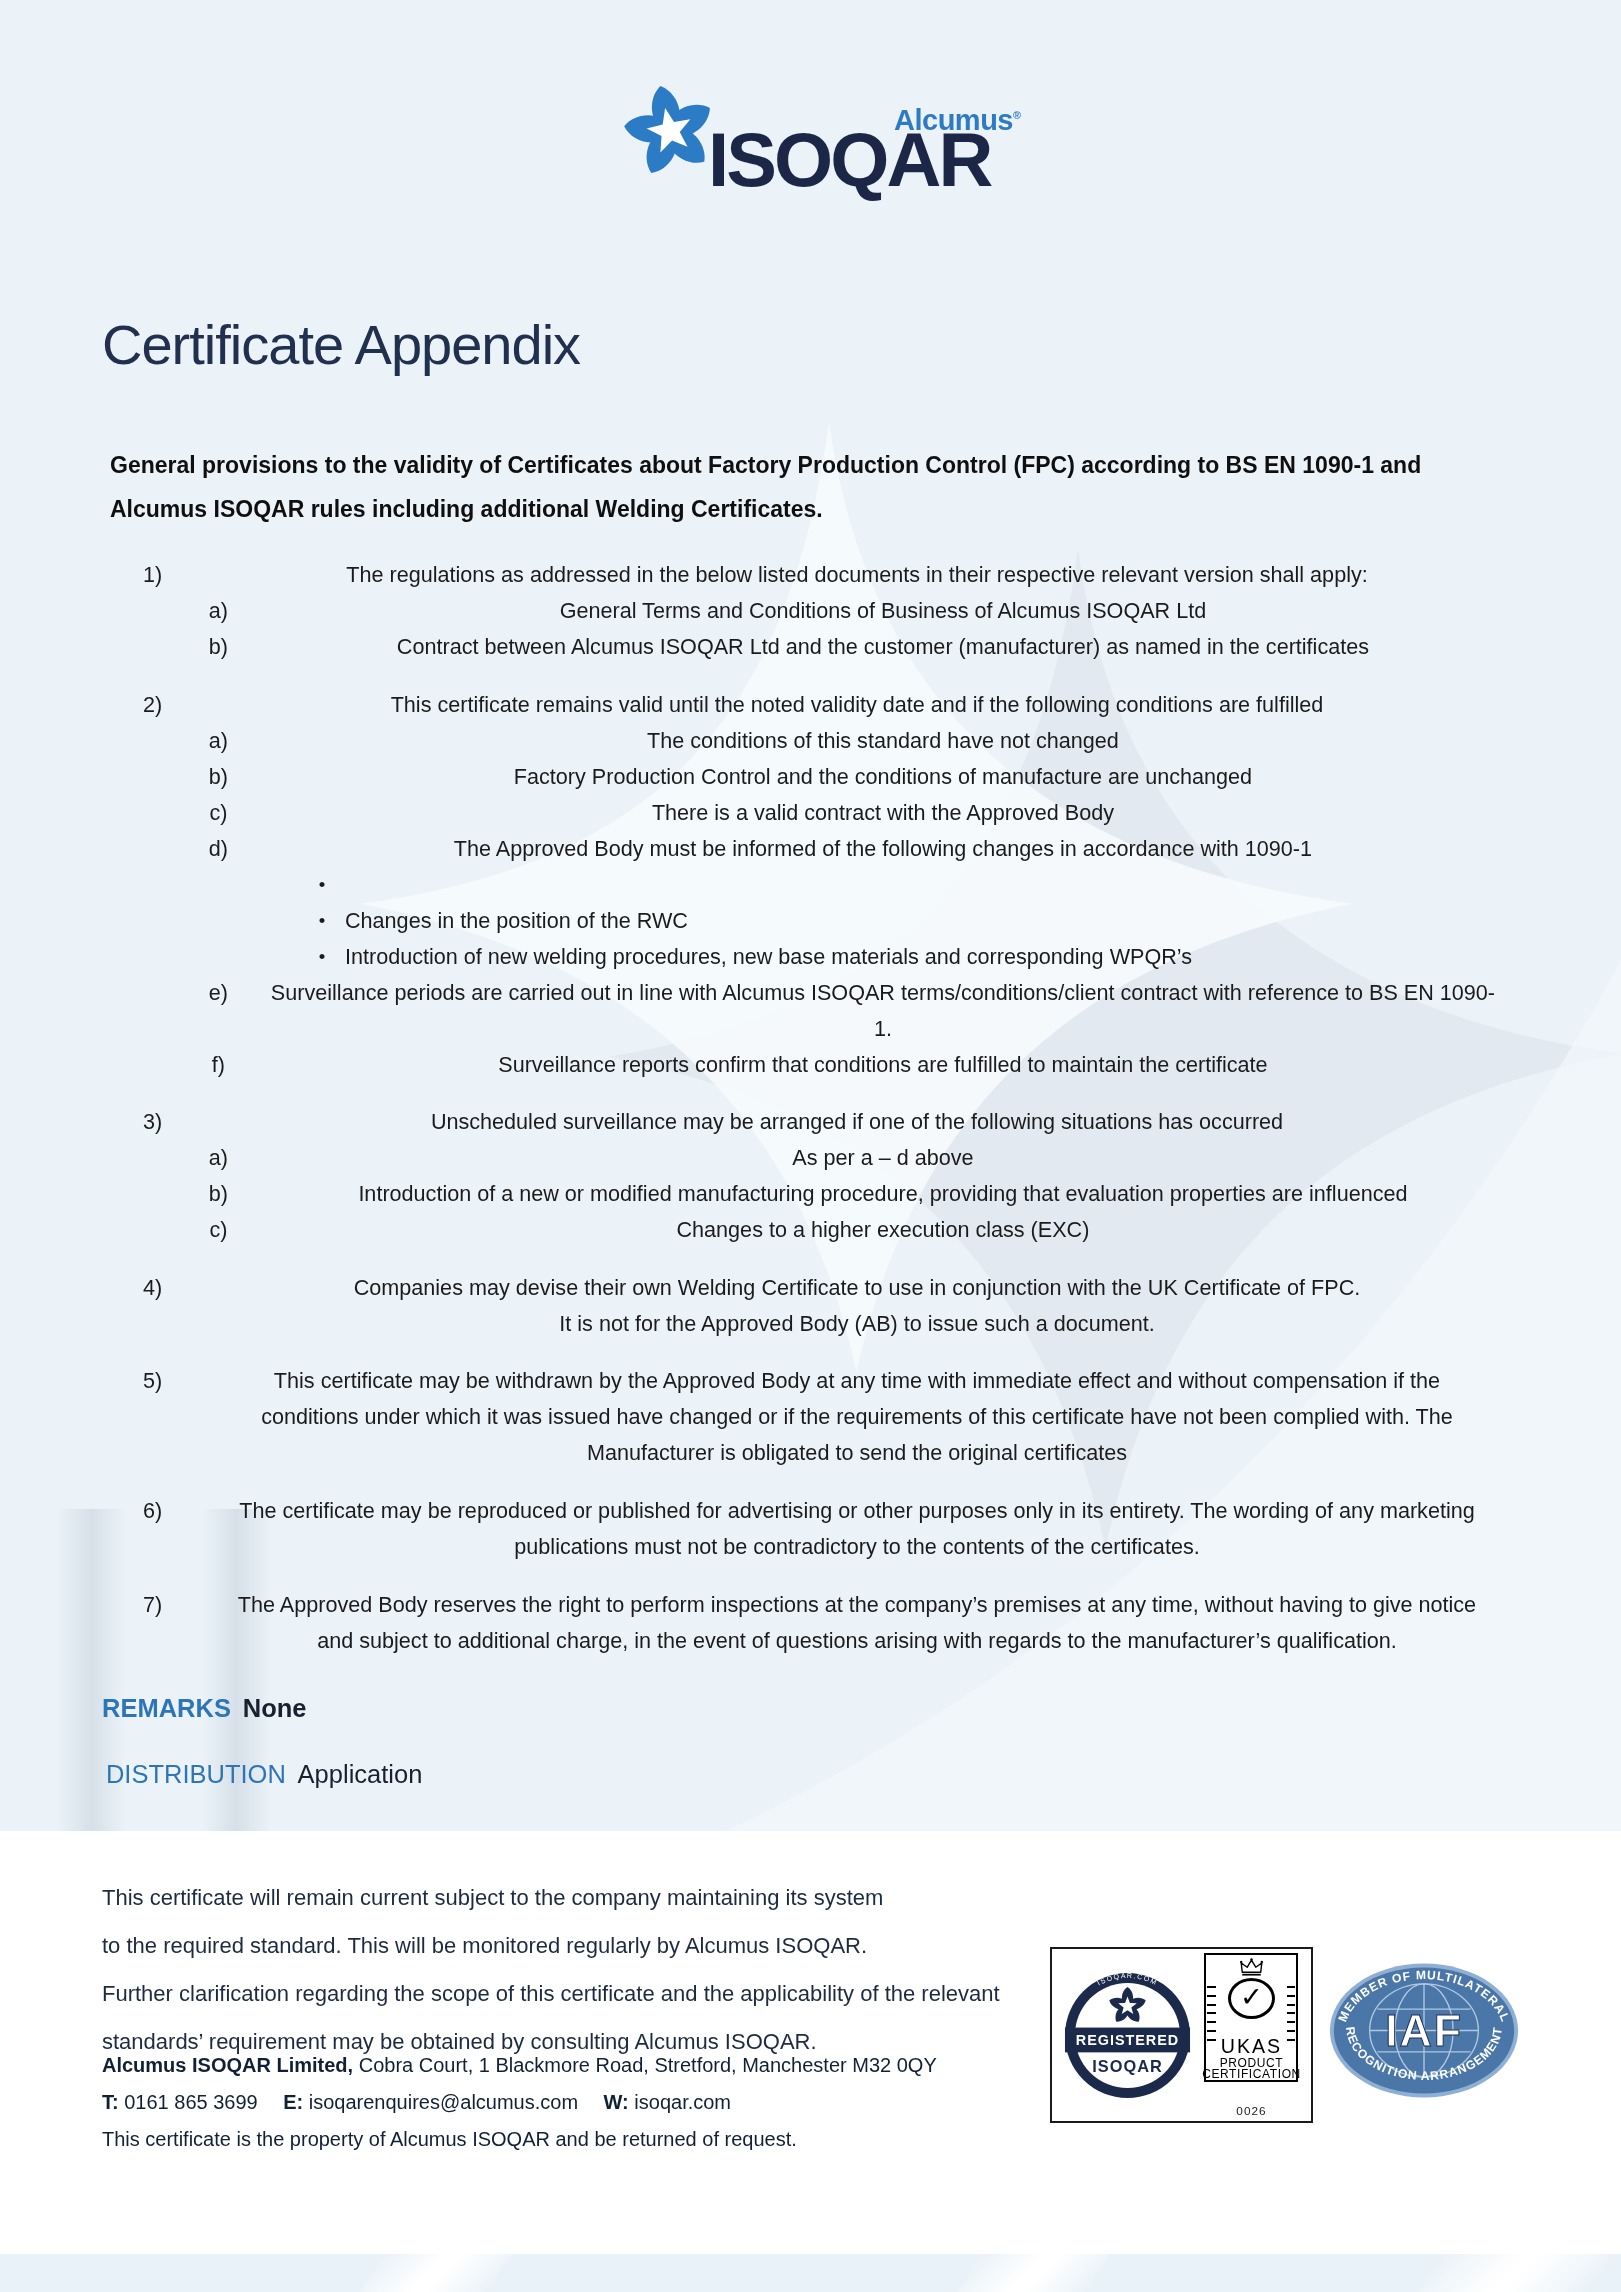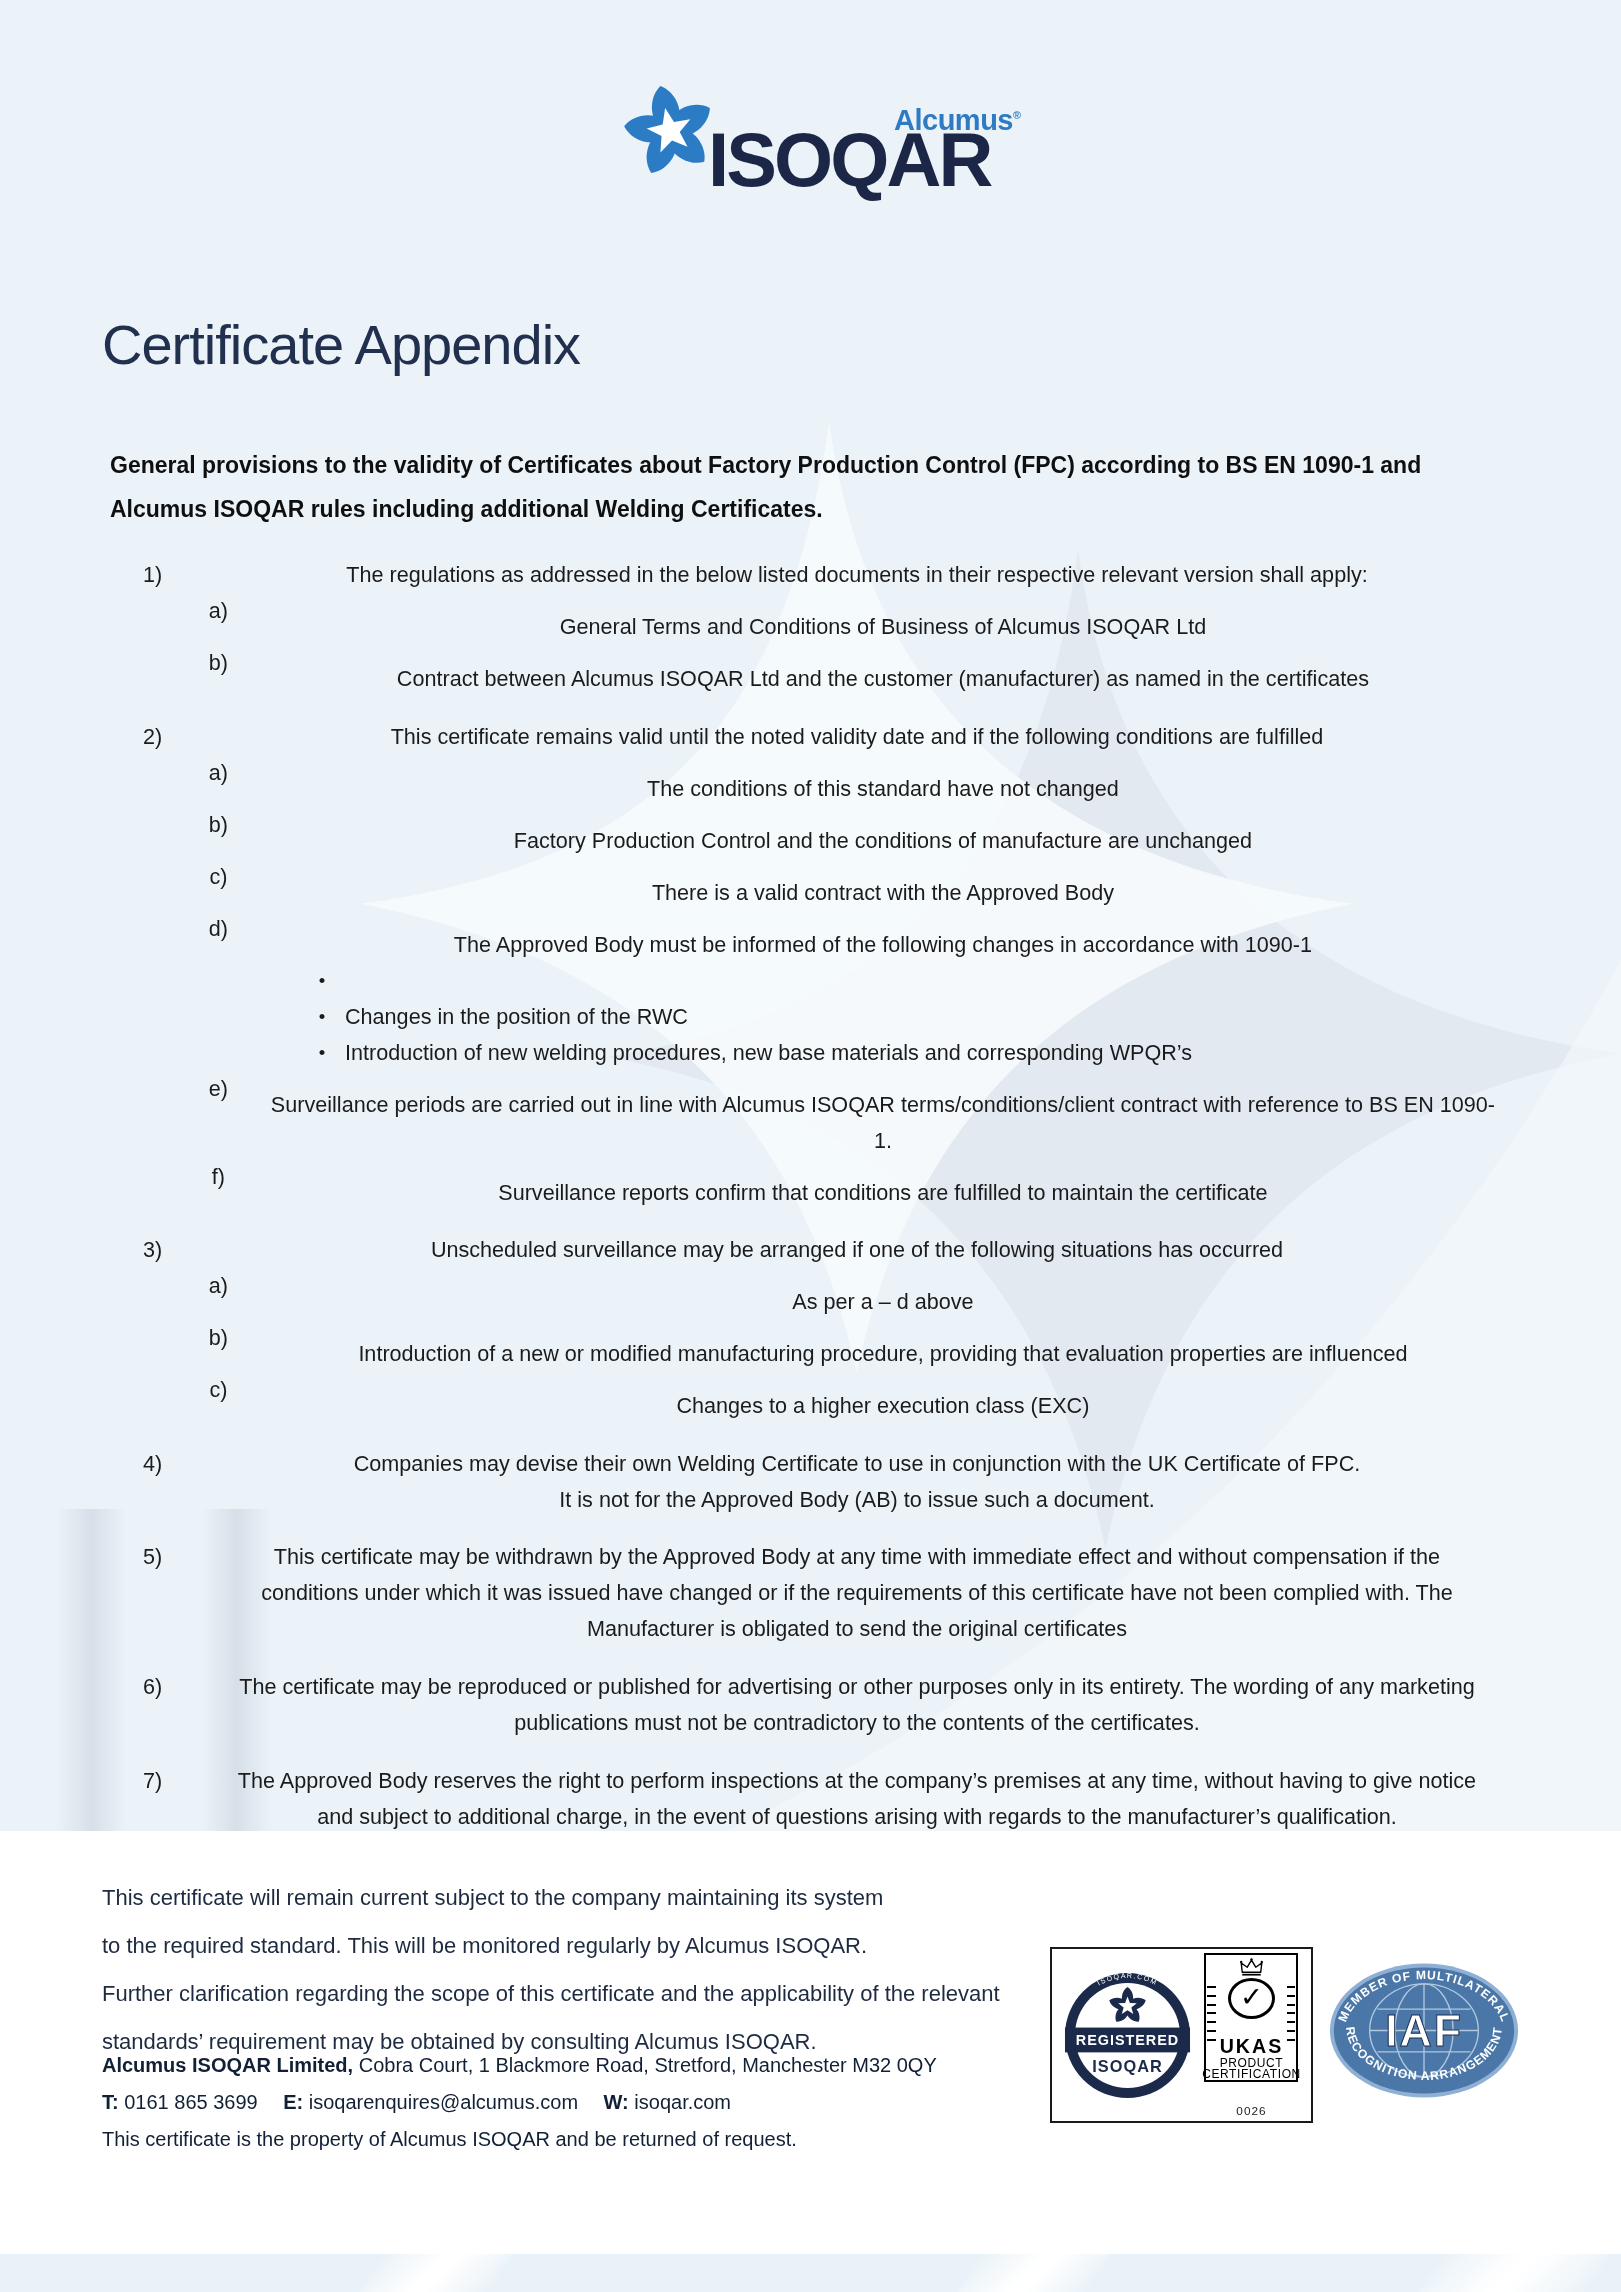--- a/index.html
+++ b/index.html
@@ -28,21 +28,21 @@
 
   
   .text-col{position:absolute;left:102px;top:557px;width:1423px;color:#1b1b1b;font-size:21.6px;}
   .item-row{display:flex;margin-left:41px;margin-top:21.6px;}
   .item-row:first-child{margin-top:0;}
   .item-num{width:46px;flex:none;line-height:36px;}
   .item-body{flex:1;min-width:0;text-align:center;}
   .item-text{line-height:36px;white-space:pre-line;}
   .sub-row{display:flex;margin-left:6.9px;}
   .sub-label{width:45px;flex:none;line-height:36px;}
-  .sub-text{flex:1;line-height:36px;white-space:pre-line;min-width:0;margin-top:16px;}
+  .sub-text{flex:1;line-height:36px;white-space:pre-line;min-width:0;}
   .bullet-row{display:flex;margin-left:110px;}
   .bullet-dot{width:46px;flex:none;line-height:36px;font-size:18.6px;}
   .bullet-text{line-height:36px;}
 
   
   .remarks-line{margin-top:35px;font-size:25.5px;font-weight:bold;}
   .distribution-line{margin-top:37px;font-size:25.5px;padding-left:3.9px;}
   .meta-label{color:#2e75b6;margin-right:11.8px;}
   .meta-value{color:#18222f;}
 
@@ -57,21 +57,21 @@
              box-sizing:border-box;display:flex;align-items:center;gap:12.7px;padding:0 10.8px;}
   .reg-badge{width:129px;height:129px;flex:none;}
   .ukas-col{display:flex;flex-direction:column;align-items:center;flex:none;}
   .ukas-mark{width:94px;height:129px;border:2.9px solid #000;box-sizing:border-box;background:#fff;position:relative;
              display:flex;flex-direction:column;align-items:center;padding-top:3.9px;}
   .ukas-ticks{position:absolute;top:31px;height:57px;width:8.8px;
               background:repeating-linear-gradient(to bottom,#000 0 2px,transparent 2px 8.8px);}
   .ukas-ticks.left{left:1px;} .ukas-ticks.right{right:1px;}
   .check-circle{width:41px;height:41px;border:3.4px solid #000;border-radius:50%;display:flex;align-items:center;justify-content:center;margin-top:1px;}
   .check-circle span{font-family:"DejaVu Sans",sans-serif;font-size:27.4px;font-weight:700;color:#000;line-height:1;margin-top:-2.9px;}
-  .ukas-name{font-size:19.6px;font-weight:700;letter-spacing:2px;color:#000;margin-top:16px;}
+  .ukas-name{font-size:19.6px;font-weight:400;letter-spacing:2px;color:#000;margin-top:16px;}
   .ukas-sub{font-size:12px;letter-spacing:0.6px;color:#000;line-height:10.8px;}
   .ukas-number{font-size:11.8px;color:#222;margin-top:22px;letter-spacing:1px;}
   .iaf-badge{position:absolute;left:1327px;top:1961px;width:194px;height:139px;}
 
   
   .bottom-band{position:absolute;left:0;top:2254px;width:1621px;height:38px;background:#e9f2f8;overflow:hidden;}
   .streak{position:absolute;top:-15.7px;width:127px;height:71px;transform:skewX(-35deg);
           background:linear-gradient(105deg,rgba(255,255,255,0) 0%,#ffffff 45%,#ffffff 55%,rgba(255,255,255,0) 100%);}
   .streak.s1{left:372px;} .streak.s2{left:970px;} .streak.s3{left:1431px;width:167px;}
 </style>

